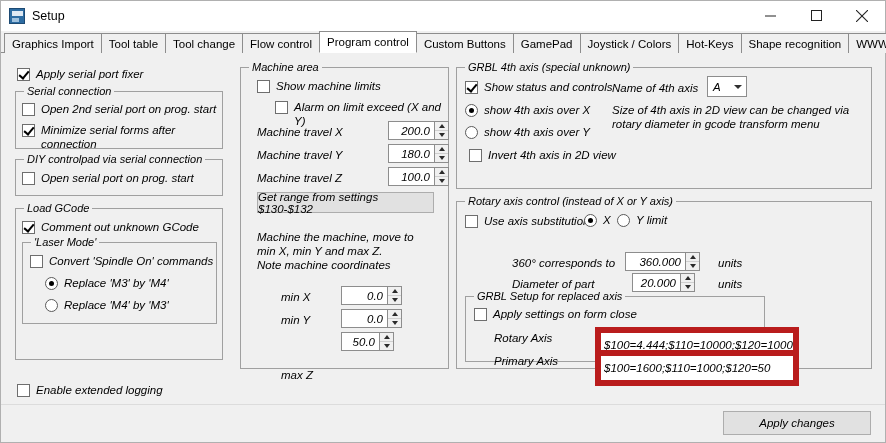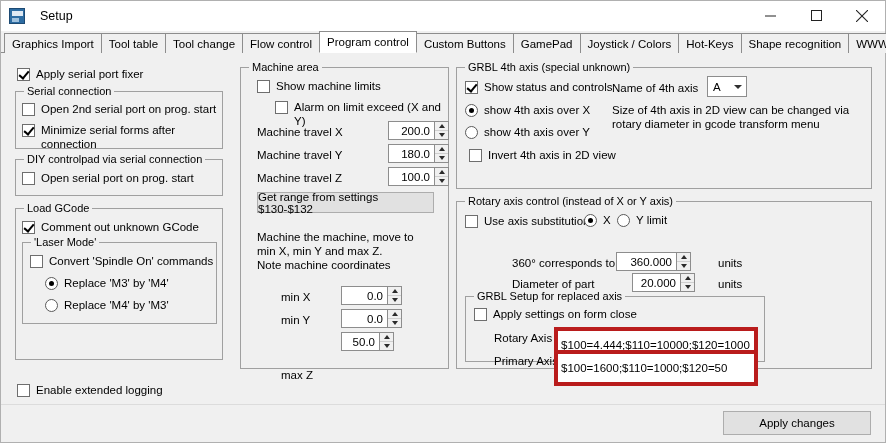--- a/index.html
+++ b/index.html
@@ -21,21 +21,20 @@
     flex-direction: column;
   }
   
   .titlebar {
     height: 30px;
     background: #ffffff;
     display: flex;
     align-items: center;
     flex: 0 0 auto;
     border-bottom: 1px solid #ffffff;
-    gap: 8px;
   }
   .title-icon {
     width: 16px; height: 16px;
     margin-left: 8px; margin-right: 7px;
     background: #2d6ca2;
     border: 1px solid #1d4a73;
     position: relative;
     flex: 0 0 auto;
   }
   .title-icon:before {
@@ -87,20 +86,21 @@
     border: 1px solid #8d8d8d;
     border-bottom: 1px solid #ffffff;
   }
   
   .content {
     flex: 1 1 auto;
     position: relative;
     background: #f0f0f0;
     border-top: 1px solid #8d8d8d;
     margin-top: -1px;
+    font-style: italic;
   }
   .abs { position: absolute; }
   
   .cb { display:flex; align-items:flex-start; gap:6px; line-height:14px; }
   .box {
     width: 13px; height: 13px; flex:0 0 13px;
     border: 1px solid #6e6e6e;
     background: #fff;
     position: relative;
     margin-top: 1px;
@@ -135,27 +135,27 @@
   }
   .group > .legend {
     position: absolute;
     top: -7px; left: 8px;
     background: #f0f0f0;
     padding: 0 3px;
     font-size: 11px;
   }
   
   .txt {
-    border: 4px solid #b91c1c;
+    border: 6px solid #b91c1c;
     background: #fff;
     height: 36px;
     font-family: "Liberation Sans", sans-serif;
     font-size: 11.5px;
     padding: 0 3px;
-    display:flex; align-items:center;
+    display:flex; align-items:center;margin-left:41px;
   }
   
   .spin { position:absolute; display:flex; }
   .spin .field {
     border: 1px solid #8d8d8d;
     border-right: none;
     background:#fff;
     height:19px;
     display:flex; align-items:center; justify-content:flex-end;
     padding-right:4px;
@@ -479,21 +479,21 @@
       <div class="rb" style="position:absolute; left:127px; top:11px;">
         <span class="circle sel"></span>
         <span>X</span>
       </div>
       <div class="rb" style="position:absolute; left:160px; top:11px;">
         <span class="circle"></span>
         <span>Y limit</span>
       </div>
 
       <div class="lbl" style="left:55px; top:54px;">360° corresponds to</div>
-      <div class="spin" style="left:159px; top:50px;">
+      <div class="spin" style="left:168px; top:50px;">
         <div class="field" style="width:60px;">360.000</div>
         <div class="arrows">
             <div>
               <span class="up-ar"></span>
             </div>
             <div>
               <span class="dn-ar"></span>
             </div>
           </div>
       </div>

